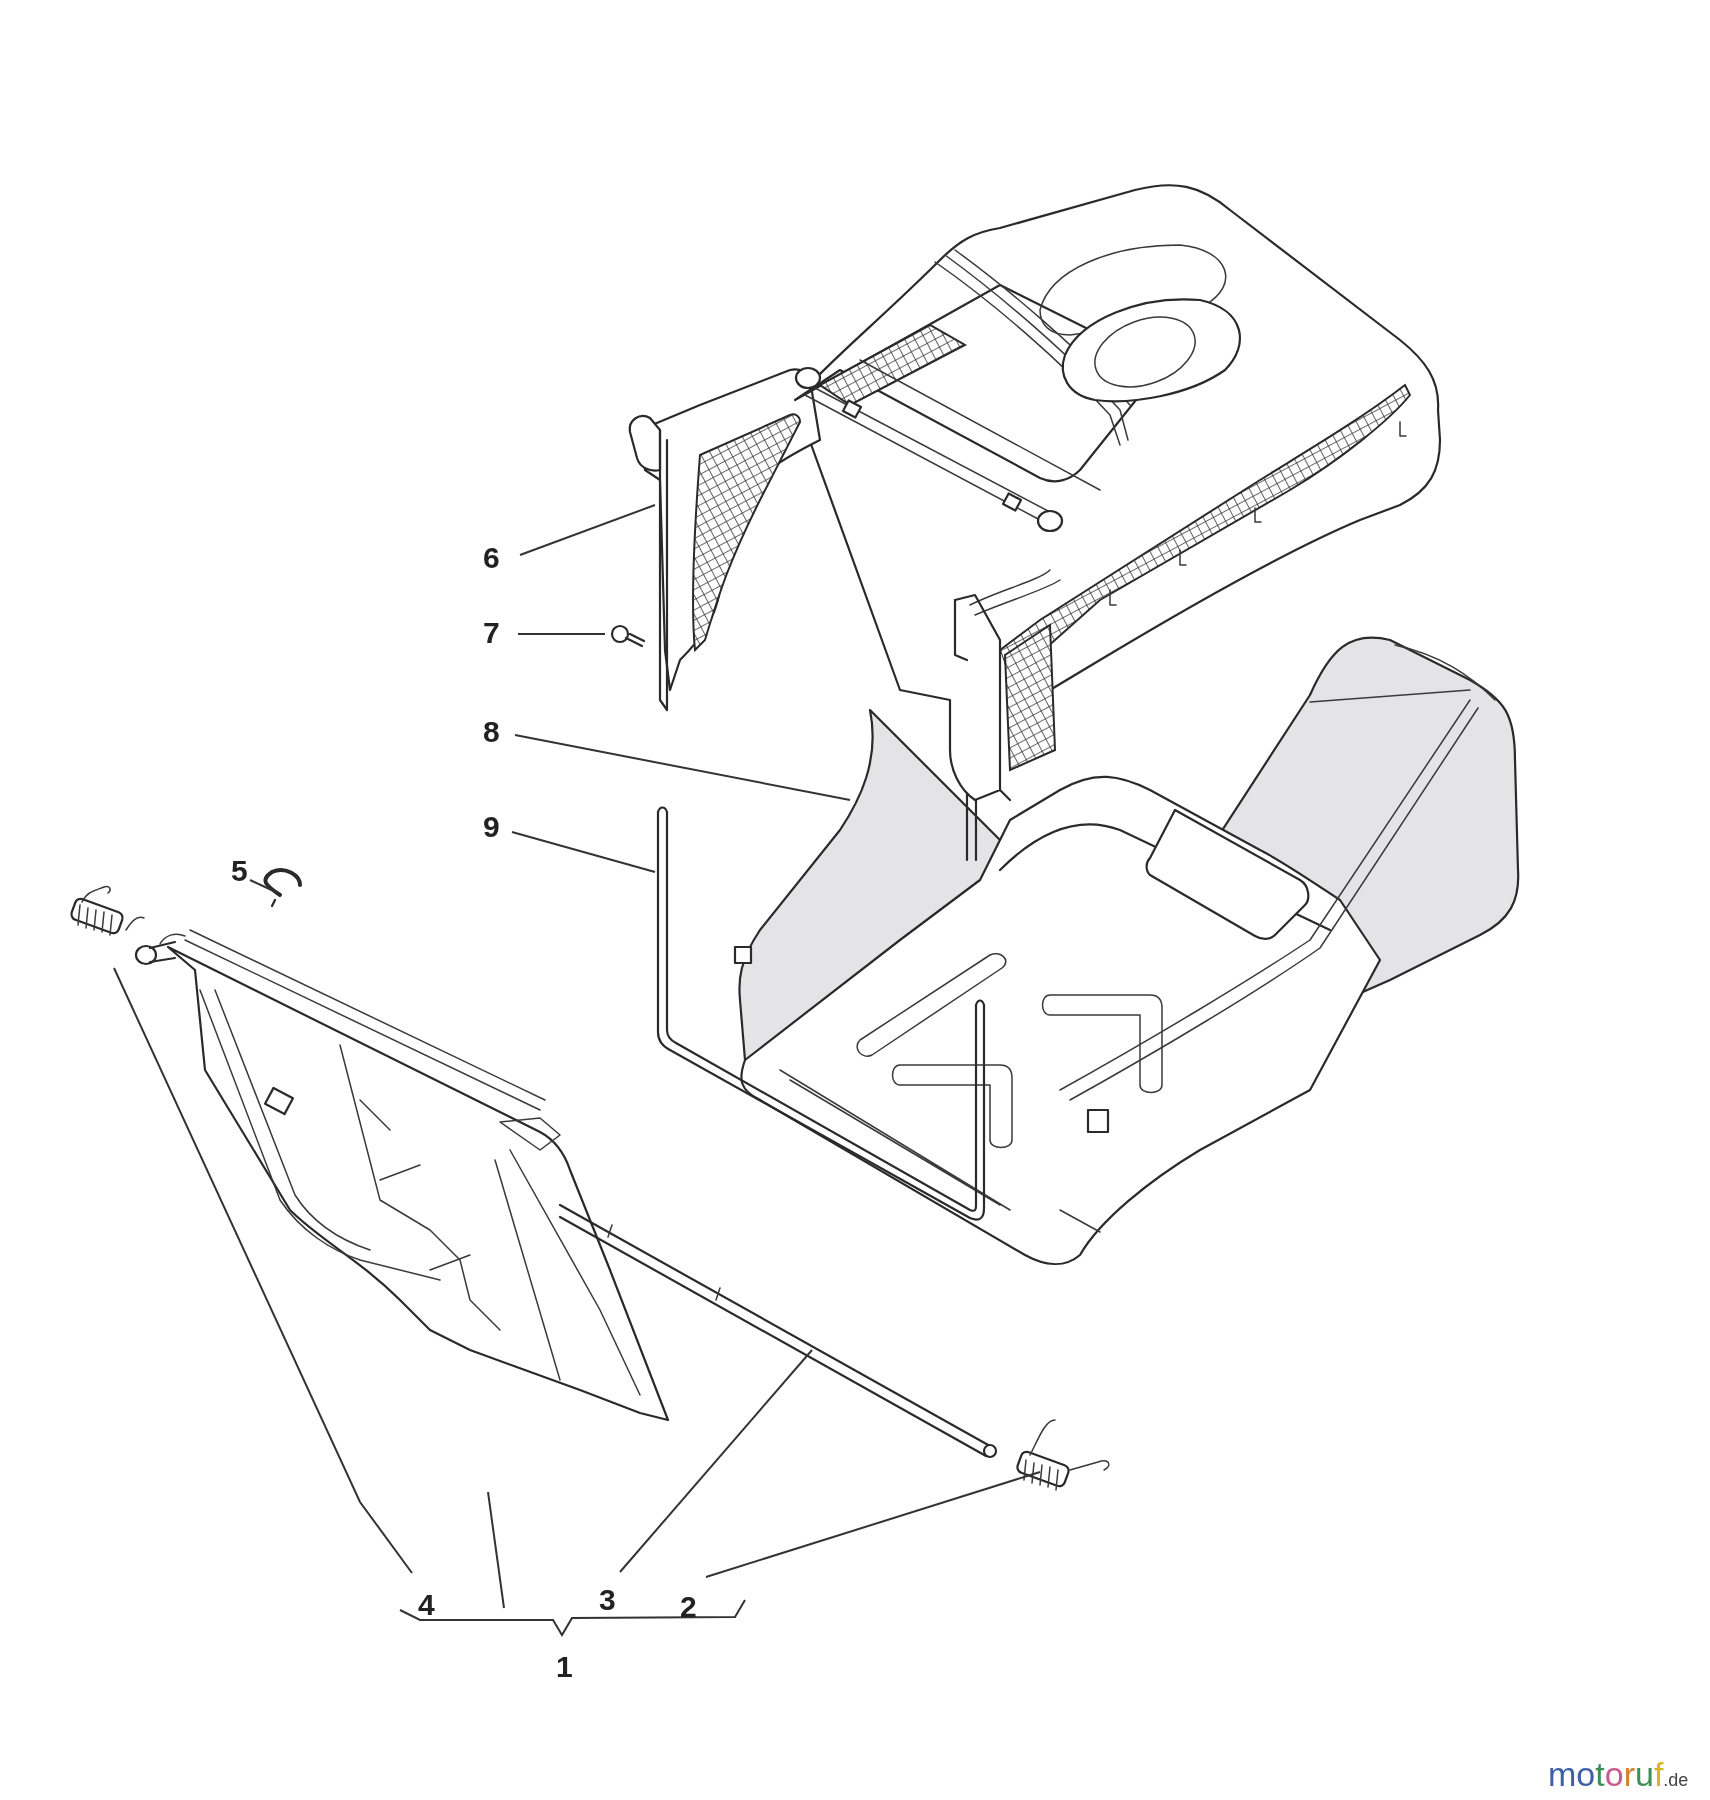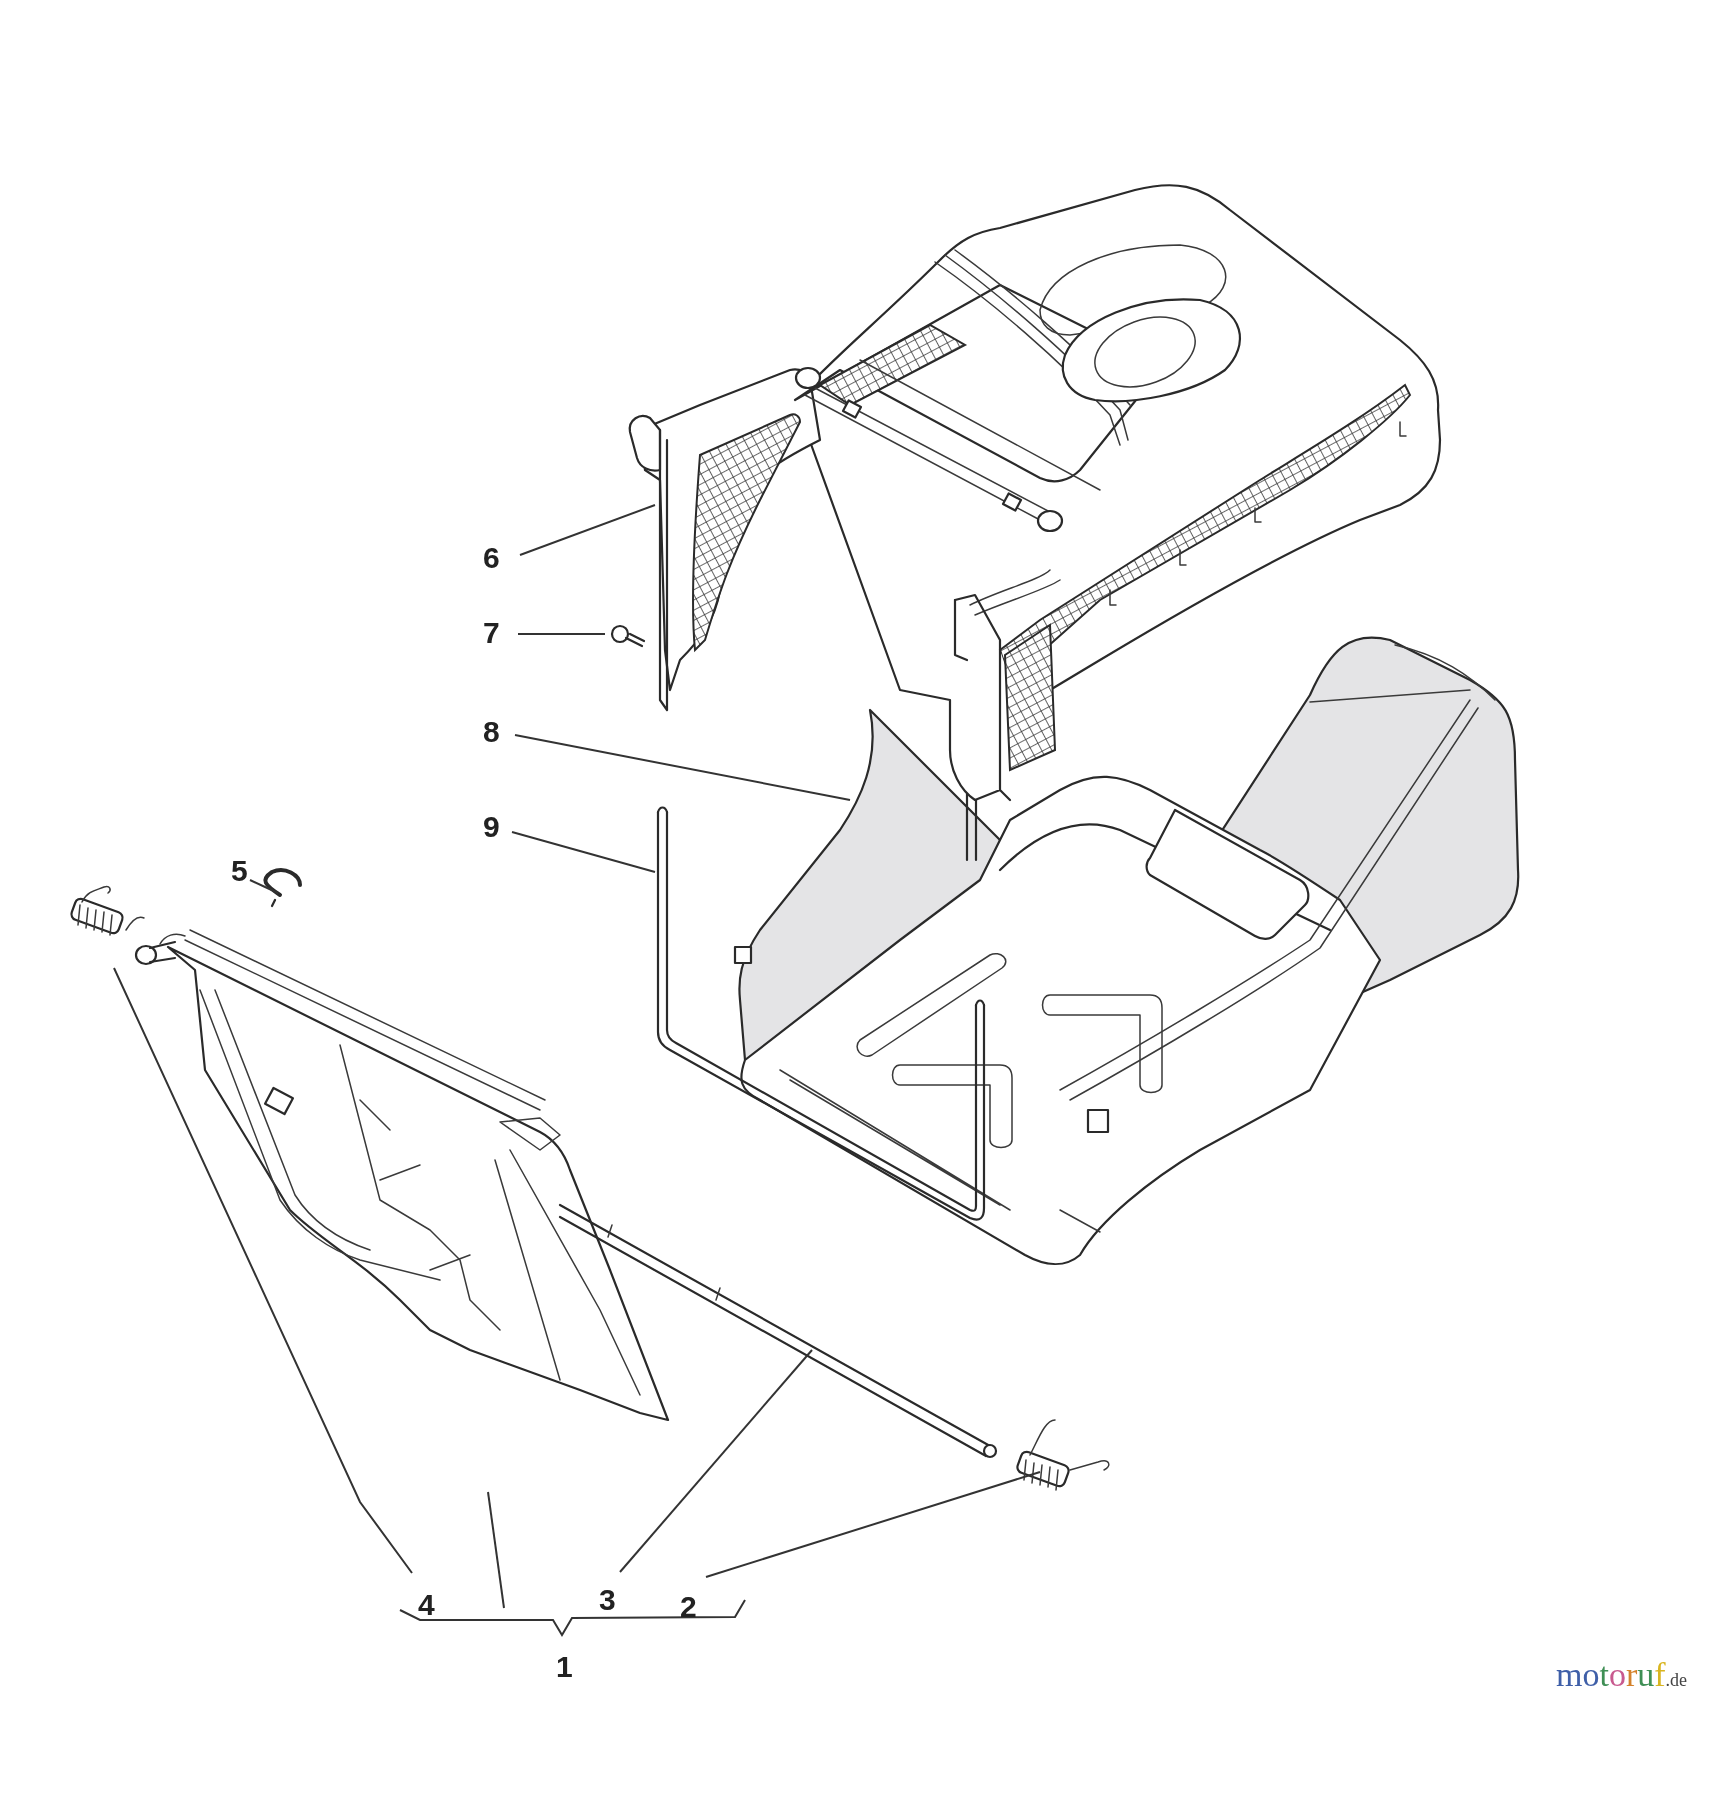--- a/index.html
+++ b/index.html
@@ -5,21 +5,21 @@
   html, body { margin: 0; padding: 0; background: #ffffff; }
   body { width: 1710px; height: 1800px; position: relative; overflow: hidden; font-family: "Liberation Sans", sans-serif; }
   #diagram { position: absolute; left: 0; top: 0; width: 1710px; height: 1800px; }
   .ln { fill: none; stroke: #2a2a2a; stroke-width: 2.2; stroke-linejoin: round; stroke-linecap: round; }
   .thin { fill: none; stroke: #3a3a3a; stroke-width: 1.5; stroke-linejoin: round; stroke-linecap: round; }
   .leader { fill: none; stroke: #333; stroke-width: 2; }
   .fillw { fill: #ffffff; stroke: #2a2a2a; stroke-width: 2.2; stroke-linejoin: round; }
   .fillg { fill: #e4e4e6; stroke: #2a2a2a; stroke-width: 2.2; stroke-linejoin: round; }
   .mesh { fill: url(#meshpat); stroke: #2a2a2a; stroke-width: 2; }
   .callout { position: absolute; font-family: "Liberation Sans", sans-serif; font-weight: bold; font-size: 30px; color: #222; line-height: 1; }
-  .watermark { position: absolute; left: 1548px; top: 1656px; font-family: Liberation Serif, serif; font-size: 34px; letter-spacing: 0px; margin-left: 8px; }
+  .watermark { position: absolute; left: 1548px; top: 1755px; font-family: Liberation Sans, sans-serif; font-size: 34px; letter-spacing: 0px; }
   .watermark span { display: inline-block; }
   .watermark .tld { font-size: 18px; color: #444; }
 </style>
 </head>
 <body>
 
 <svg id="diagram" viewBox="0 0 1710 1800" xmlns="http://www.w3.org/2000/svg">
   <defs>
     <pattern id="meshpat" width="9" height="9" patternUnits="userSpaceOnUse" patternTransform="rotate(-28)">
       <rect width="9" height="9" fill="#ffffff"></rect>

